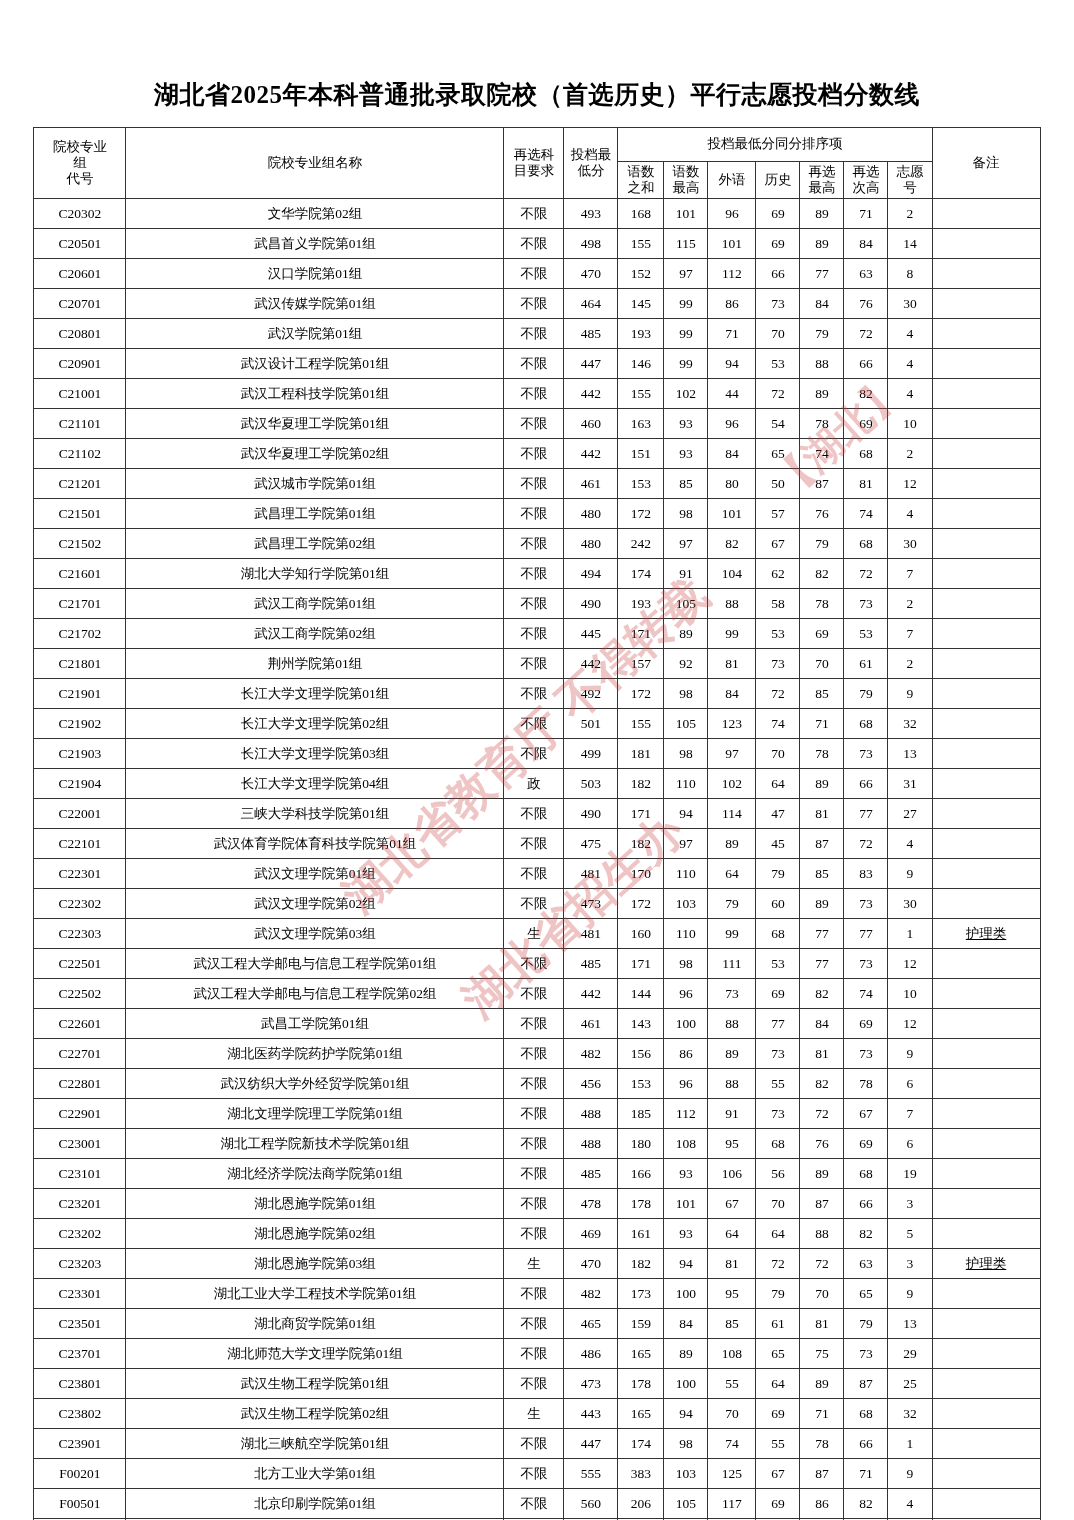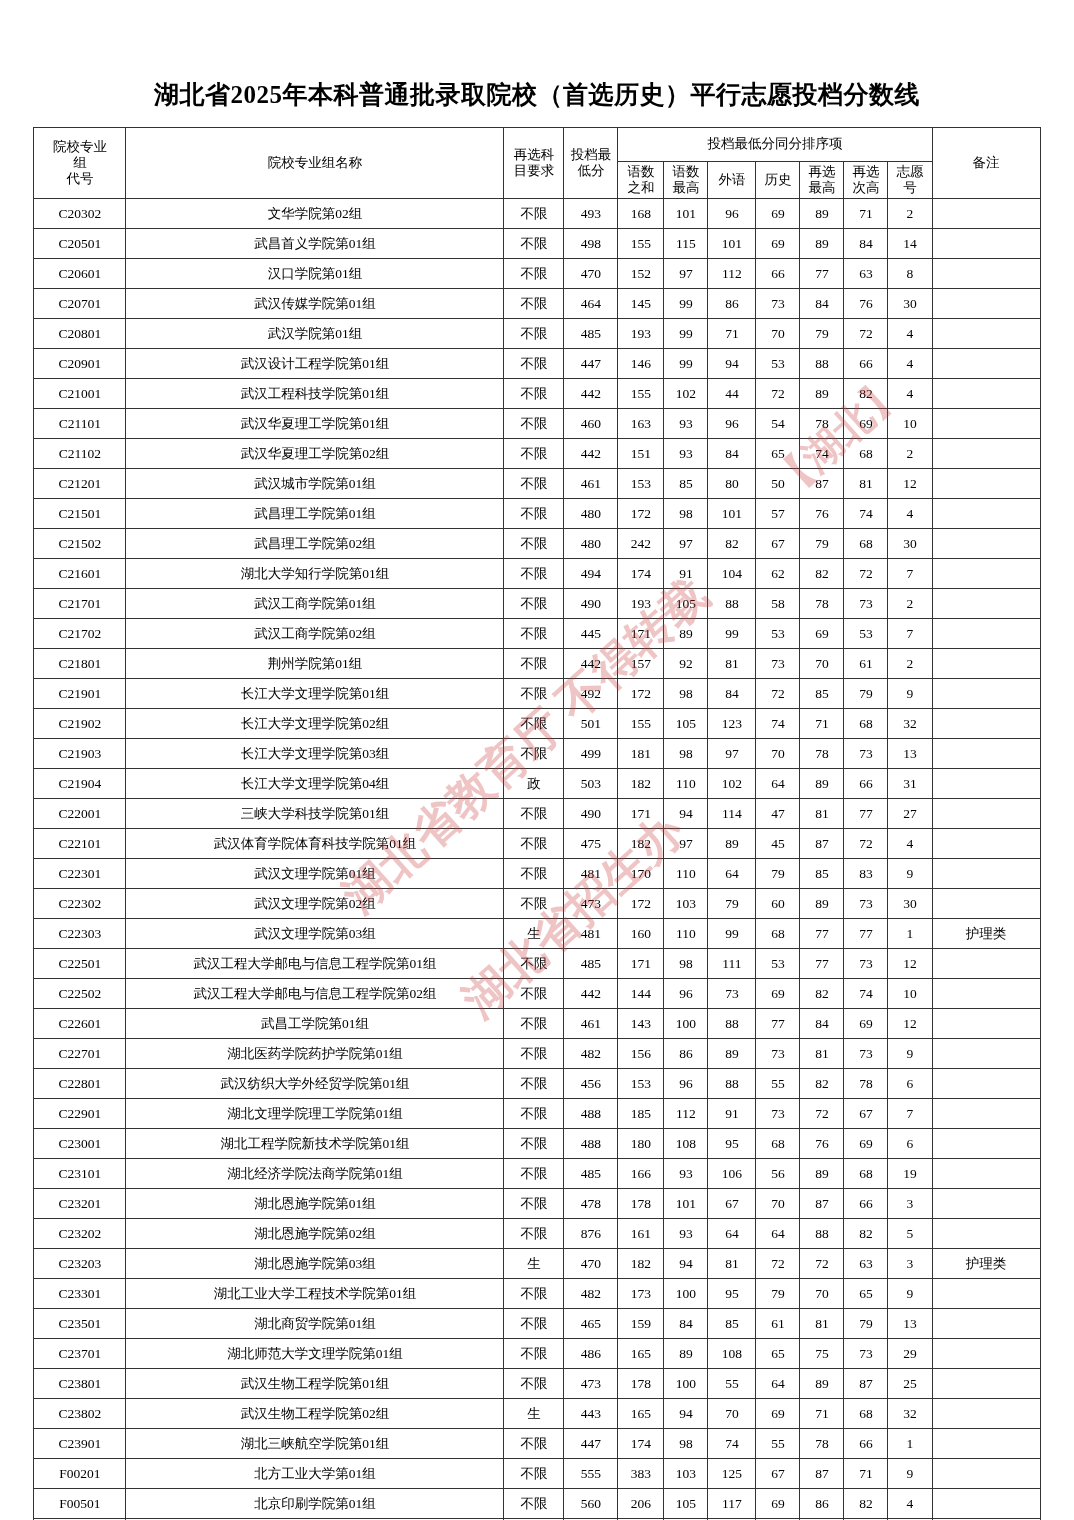--- a/index.html
+++ b/index.html
@@ -60,21 +60,21 @@
     padding-left: 8px;
     font-size: 14.5px;
     white-space: nowrap;
     overflow: hidden;
     margin-top: 32px;
   }
   td.code-cell {
     font-size: 14px;
   }
   td.num-cell { font-size: 14px; }
-  td.note-cell { font-size: 14px; }
+  td.note-cell { font-size: 14px; text-decoration: underline; }
 
   
   col.c-code   { width: 92px; }
   col.c-name   { width: 378px; }
   col.c-req    { width: 60px; }
   col.c-score  { width: 54px; }
   col.c-sum    { width: 46px; }
   col.c-max    { width: 44px; }
   col.c-for    { width: 48px; }
   col.c-his    { width: 44px; }
@@ -657,21 +657,21 @@
           <td class="num-cell">70</td>
           <td class="num-cell">87</td>
           <td class="num-cell">66</td>
           <td class="num-cell">3</td>
           <td class="note-cell"></td>
         </tr>
         <tr>
           <td class="code-cell">C23202</td>
           <td class="name-cell">湖北恩施学院第02组</td>
           <td class="num-cell">不限</td>
-          <td class="num-cell">876</td>
+          <td class="num-cell">469</td>
           <td class="num-cell">161</td>
           <td class="num-cell">93</td>
           <td class="num-cell">64</td>
           <td class="num-cell">64</td>
           <td class="num-cell">88</td>
           <td class="num-cell">82</td>
           <td class="num-cell">5</td>
           <td class="note-cell"></td>
         </tr>
         <tr>

